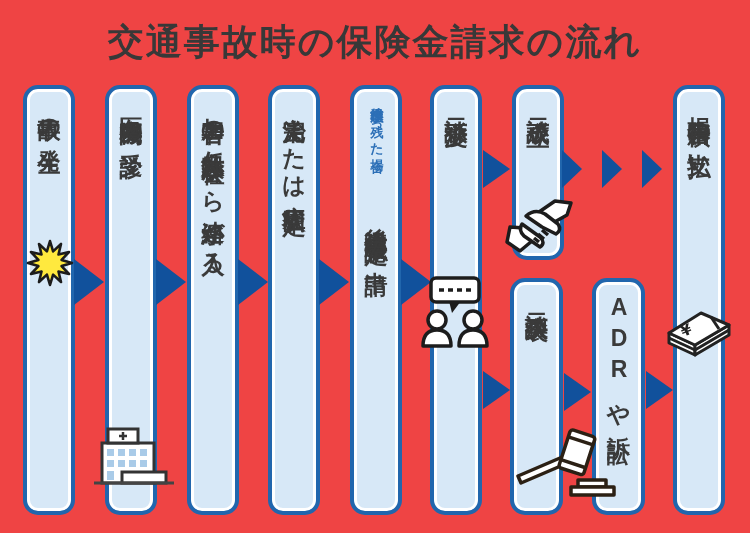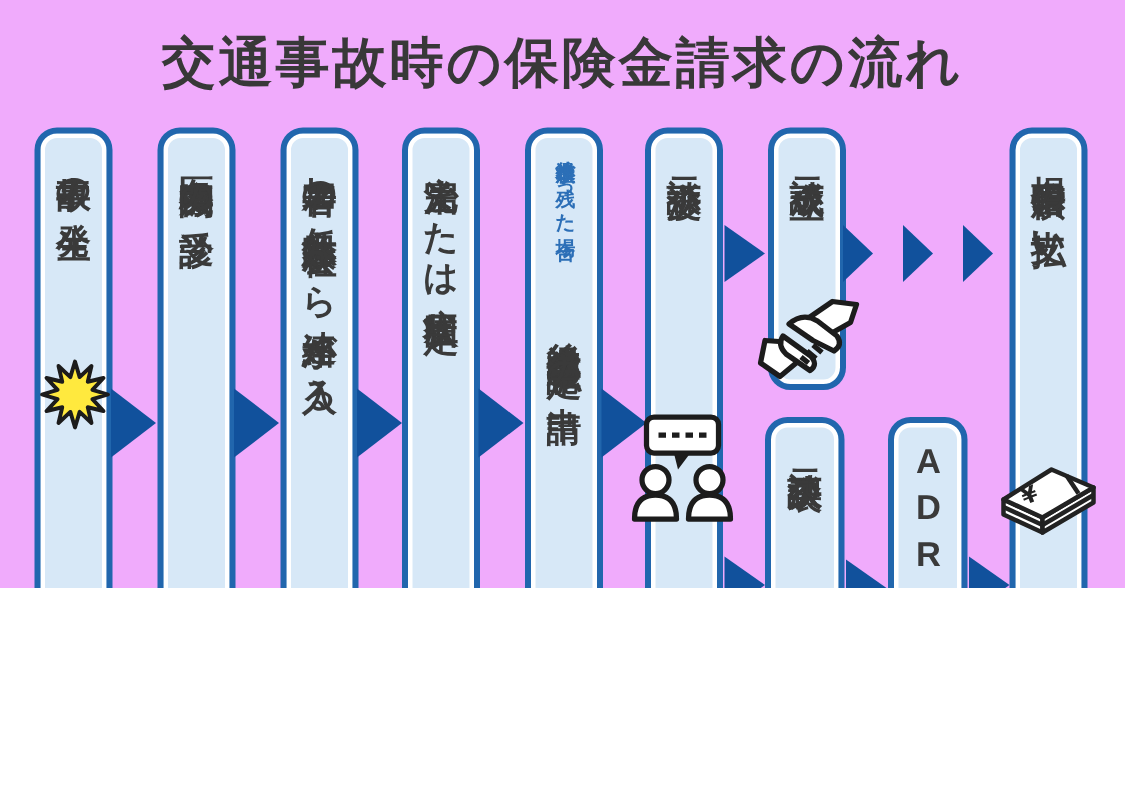--- a/index.html
+++ b/index.html
@@ -1,16 +1,16 @@
 <!DOCTYPE html>
 <html><head>
 <meta charset="utf-8">
 <style>
   html,body { margin:0; padding:0; background:#ffffff; font-family:"Liberation Sans", sans-serif; }
-  .canvas { position:relative; width:750px; height:392px; background:#f0abfc; overflow:hidden; }
+  .canvas { position:relative; width:750px; height:533px; background:#ef4444; overflow:hidden; }
 
   .title {
     position:absolute; top:18px; left:0; width:750px; margin:0;
     text-align:center; font-size:36px; font-weight:800; letter-spacing:2px;
     color:#383838;
   }
 
   .box {
     position:absolute; box-sizing:border-box;
     background:#d7e8f7; border:4px solid #2166ad; border-radius:15px;

